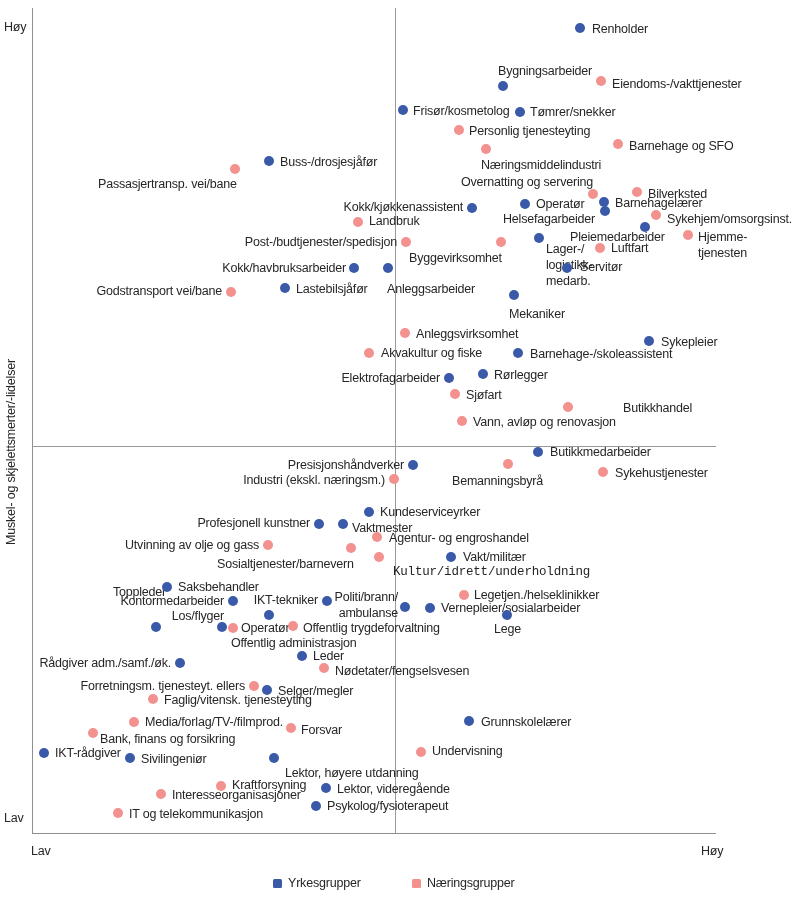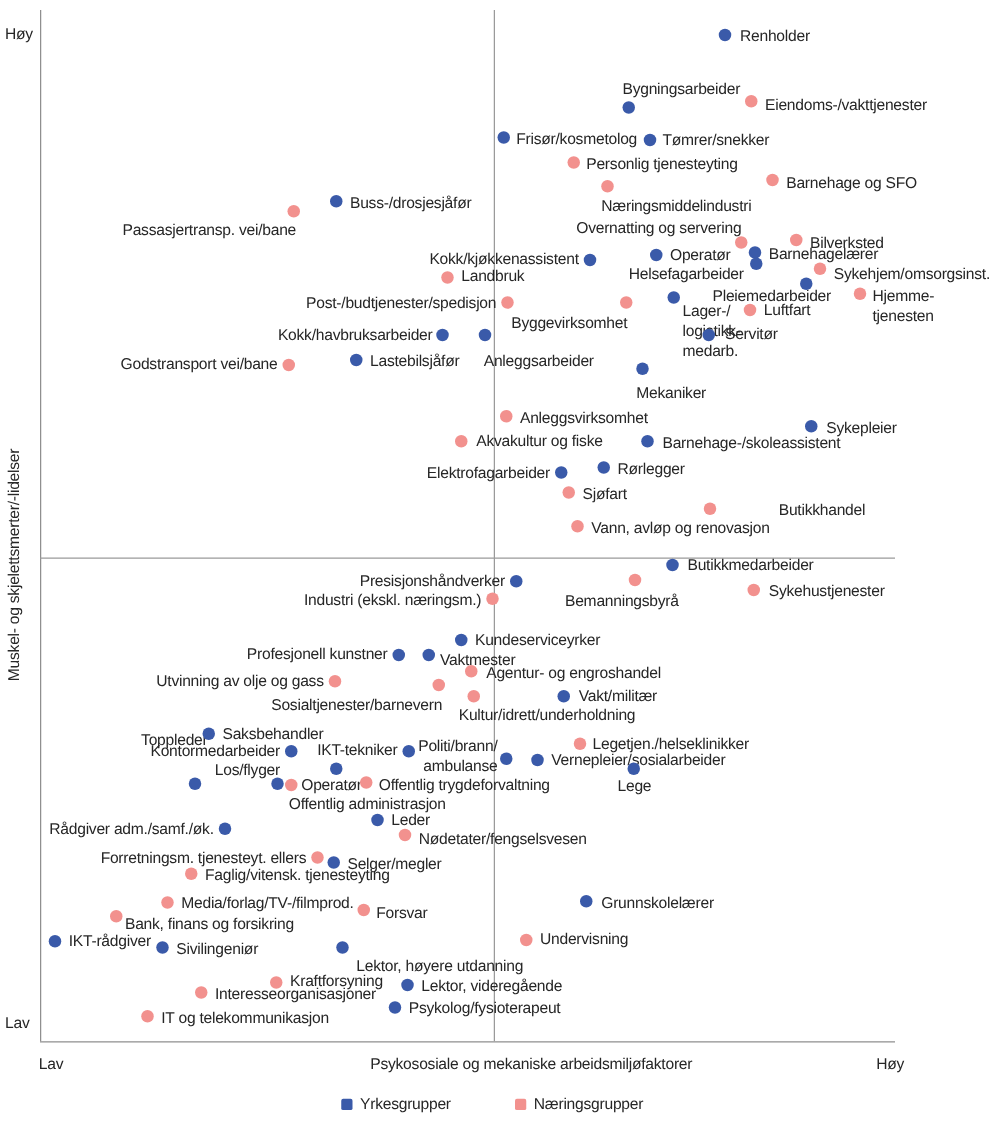--- a/index.html
+++ b/index.html
@@ -134,21 +134,21 @@
       <div class="lbl r" style="left: 310px; top: 523px;">Profesjonell kunstner</div>
       <div class="dot" style="left: 314px; top: 519px; background: rgb(58, 90, 169);"></div>
       <div class="lbl l" style="left: 352px; top: 528px;">Vaktmester</div>
       <div class="dot" style="left: 338px; top: 519px; background: rgb(58, 90, 169);"></div>
       <div class="lbl l" style="left: 389px; top: 538px;">Agentur- og engroshandel</div>
       <div class="dot" style="left: 372px; top: 532px; background: rgb(242, 145, 142);"></div>
       <div class="lbl r" style="left: 259px; top: 545px;">Utvinning av olje og gass</div>
       <div class="dot" style="left: 263px; top: 540px; background: rgb(242, 145, 142);"></div>
       <div class="lbl l" style="left: 217px; top: 564px;">Sosialtjenester/barnevern</div>
       <div class="dot" style="left: 346px; top: 543px; background: rgb(242, 145, 142);"></div>
-      <div class="lbl l" style="left: 367px; top: 572px;">Kultur/idrett/underholdning</div>
+      <div class="lbl l" style="left: 393px; top: 572px; font-family: Liberation Mono, monospace;">Kultur/idrett/underholdning</div>
       <div class="dot" style="left: 374px; top: 552px; background: rgb(242, 145, 142);"></div>
       <div class="lbl l" style="left: 463px; top: 557px;">Vakt/militær</div>
       <div class="dot" style="left: 446px; top: 552px; background: rgb(58, 90, 169);"></div>
       <div class="lbl l" style="left: 178px; top: 587px;">Saksbehandler</div>
       <div class="dot" style="left: 162px; top: 582px; background: rgb(58, 90, 169);"></div>
       <div class="lbl r" style="left: 224px; top: 601px;">Kontormedarbeider</div>
       <div class="dot" style="left: 228px; top: 596px; background: rgb(58, 90, 169);"></div>
       <div class="lbl r" style="left: 318px; top: 600px;">IKT-tekniker</div>
       <div class="dot" style="left: 322px; top: 596px; background: rgb(58, 90, 169);"></div>
       <div class="lbl r" style="left: 398px; top: 605px;">Politi/brann/
@@ -204,21 +204,20 @@
       <div class="dot" style="left: 321px; top: 783px; background: rgb(58, 90, 169);"></div>
       <div class="lbl l" style="left: 172px; top: 795px;">Interesseorganisasjoner</div>
       <div class="dot" style="left: 156px; top: 789px; background: rgb(242, 145, 142);"></div>
       <div class="lbl l" style="left: 327px; top: 806px;">Psykolog/fysioterapeut</div>
       <div class="dot" style="left: 311px; top: 801px; background: rgb(58, 90, 169);"></div>
       <div class="lbl l" style="left: 129px; top: 814px;">IT og telekommunikasjon</div>
       <div class="dot" style="left: 113px; top: 808px; background: rgb(242, 145, 142);"></div>
     </div>
 
   <div class="txt vcenter" style="left:31px;top:851px;">Lav</div>
-  <div class="txt xtitle">Psykososiale og mekaniske arbeidsmiljøfaktorer</div>
   <div class="txt vcenter" style="left:701px;top:851px;">Høy</div>
 
   <div class="legend-item" style="left:273px;top:883px;">
     <span class="sw" style="background: rgb(58, 90, 169);"></span>
     <span class="legend-text">Yrkesgrupper</span>
   </div>
   <div class="legend-item" style="left:412px;top:883px;">
     <span class="sw" style="background: rgb(242, 145, 142);"></span>
     <span class="legend-text">Næringsgrupper</span>
   </div>

